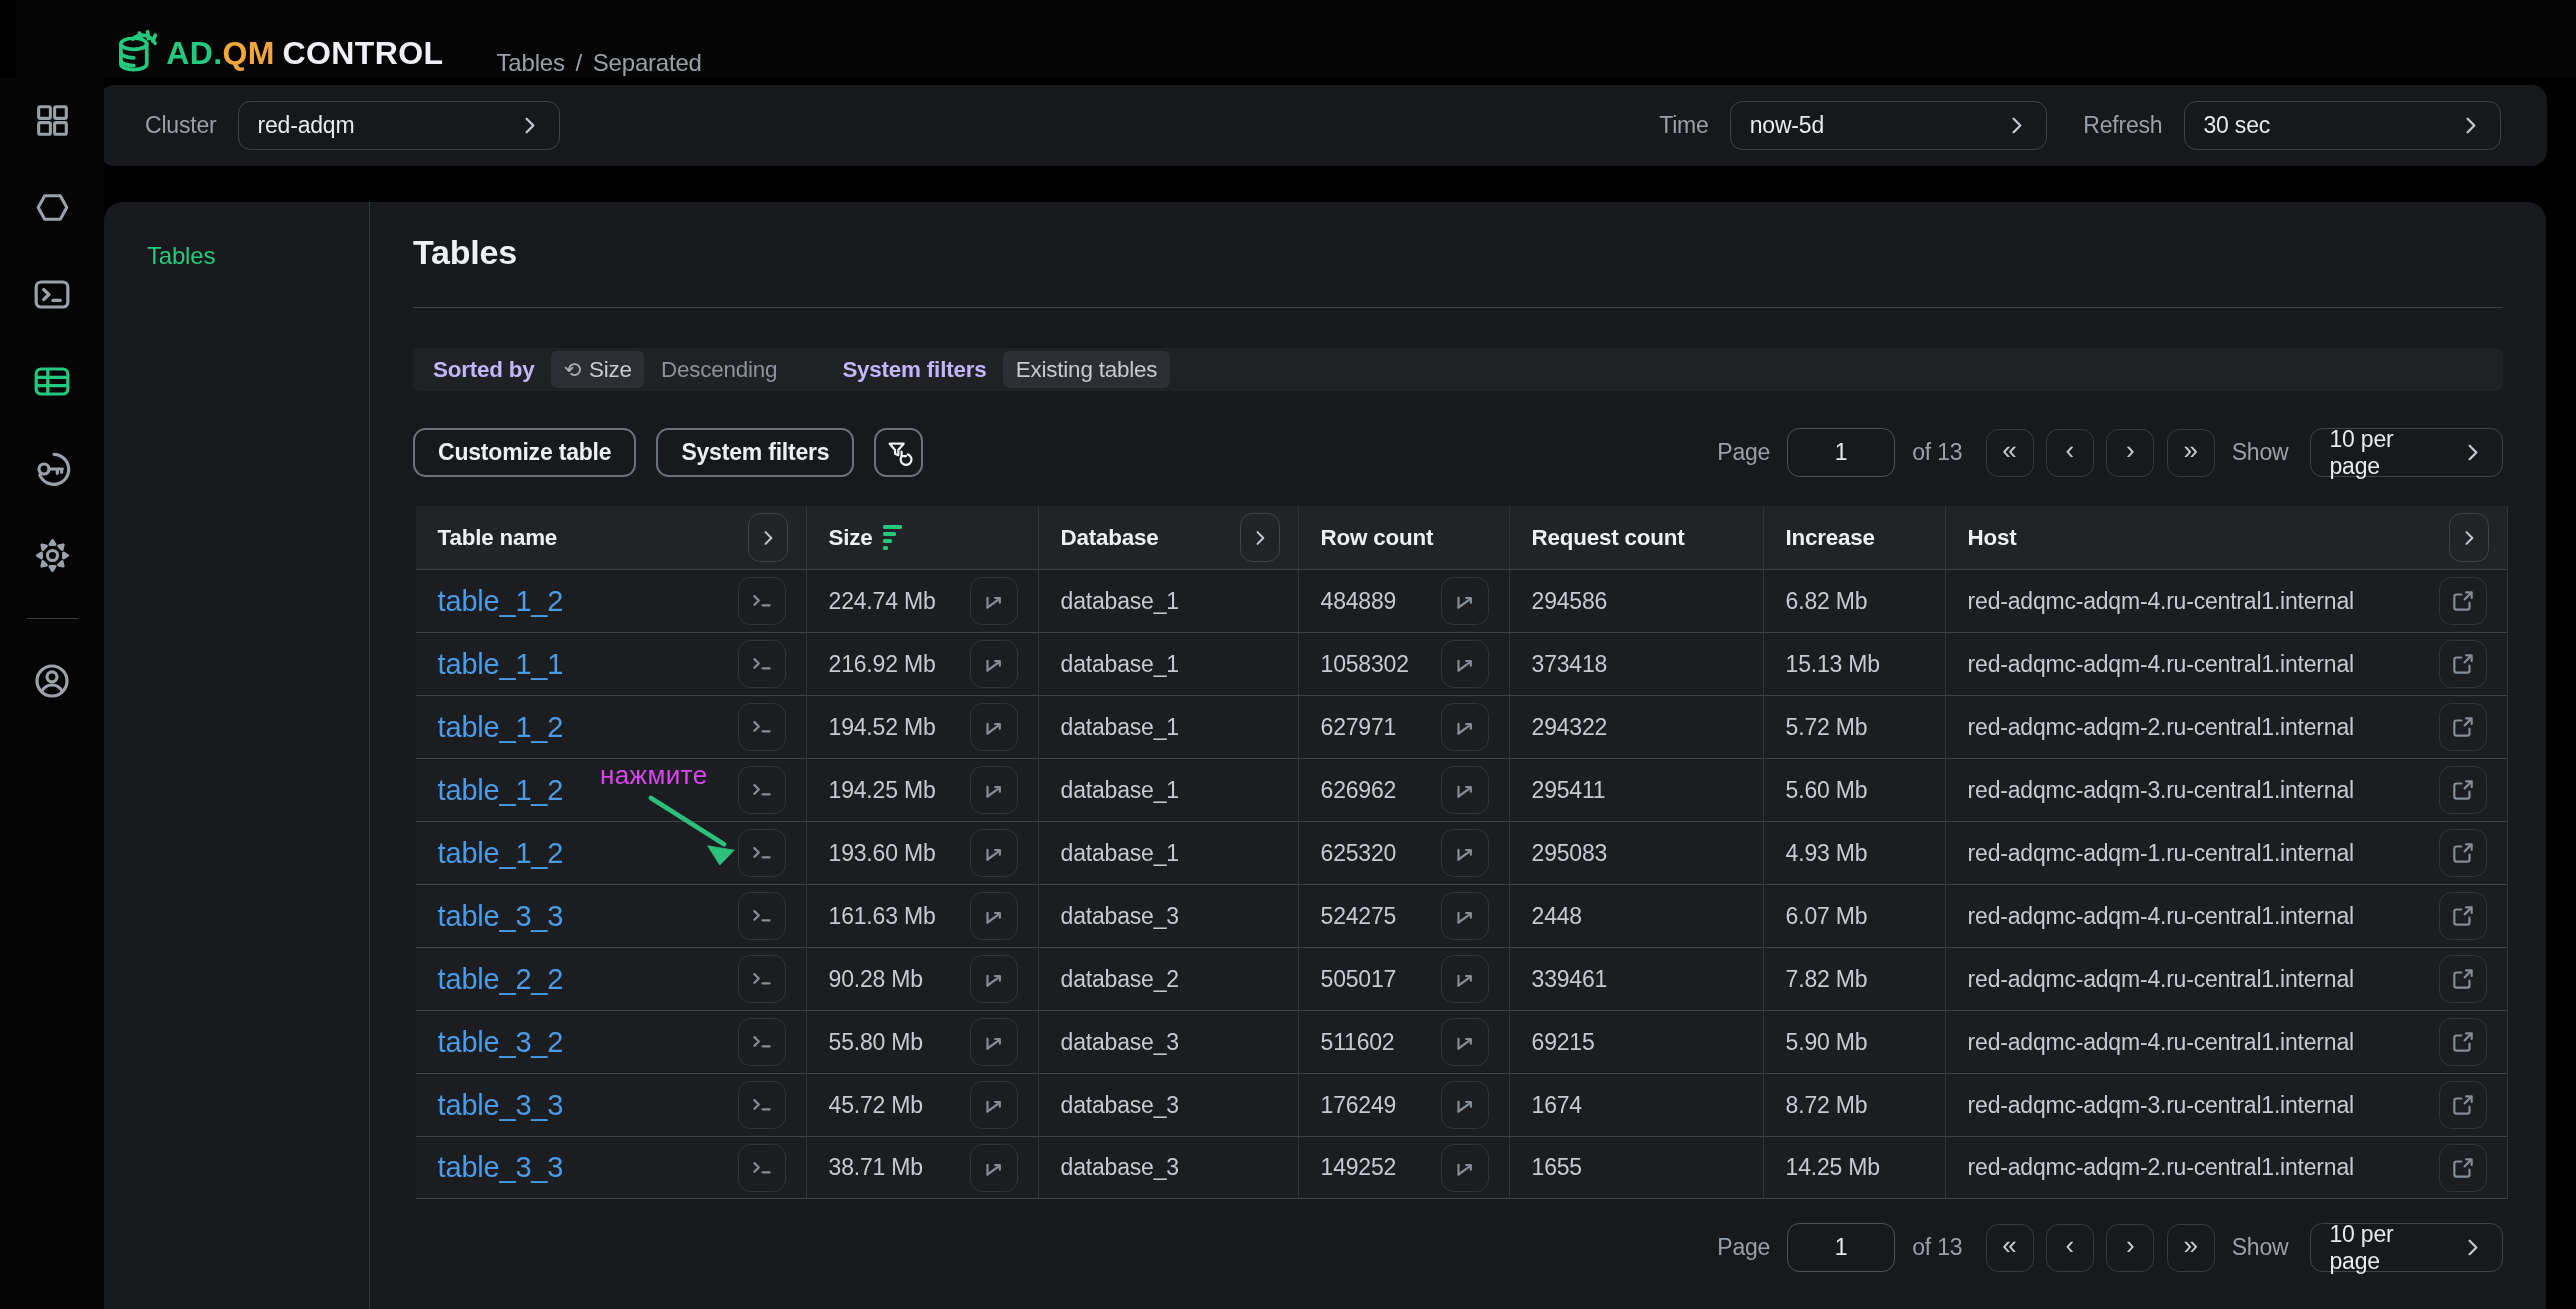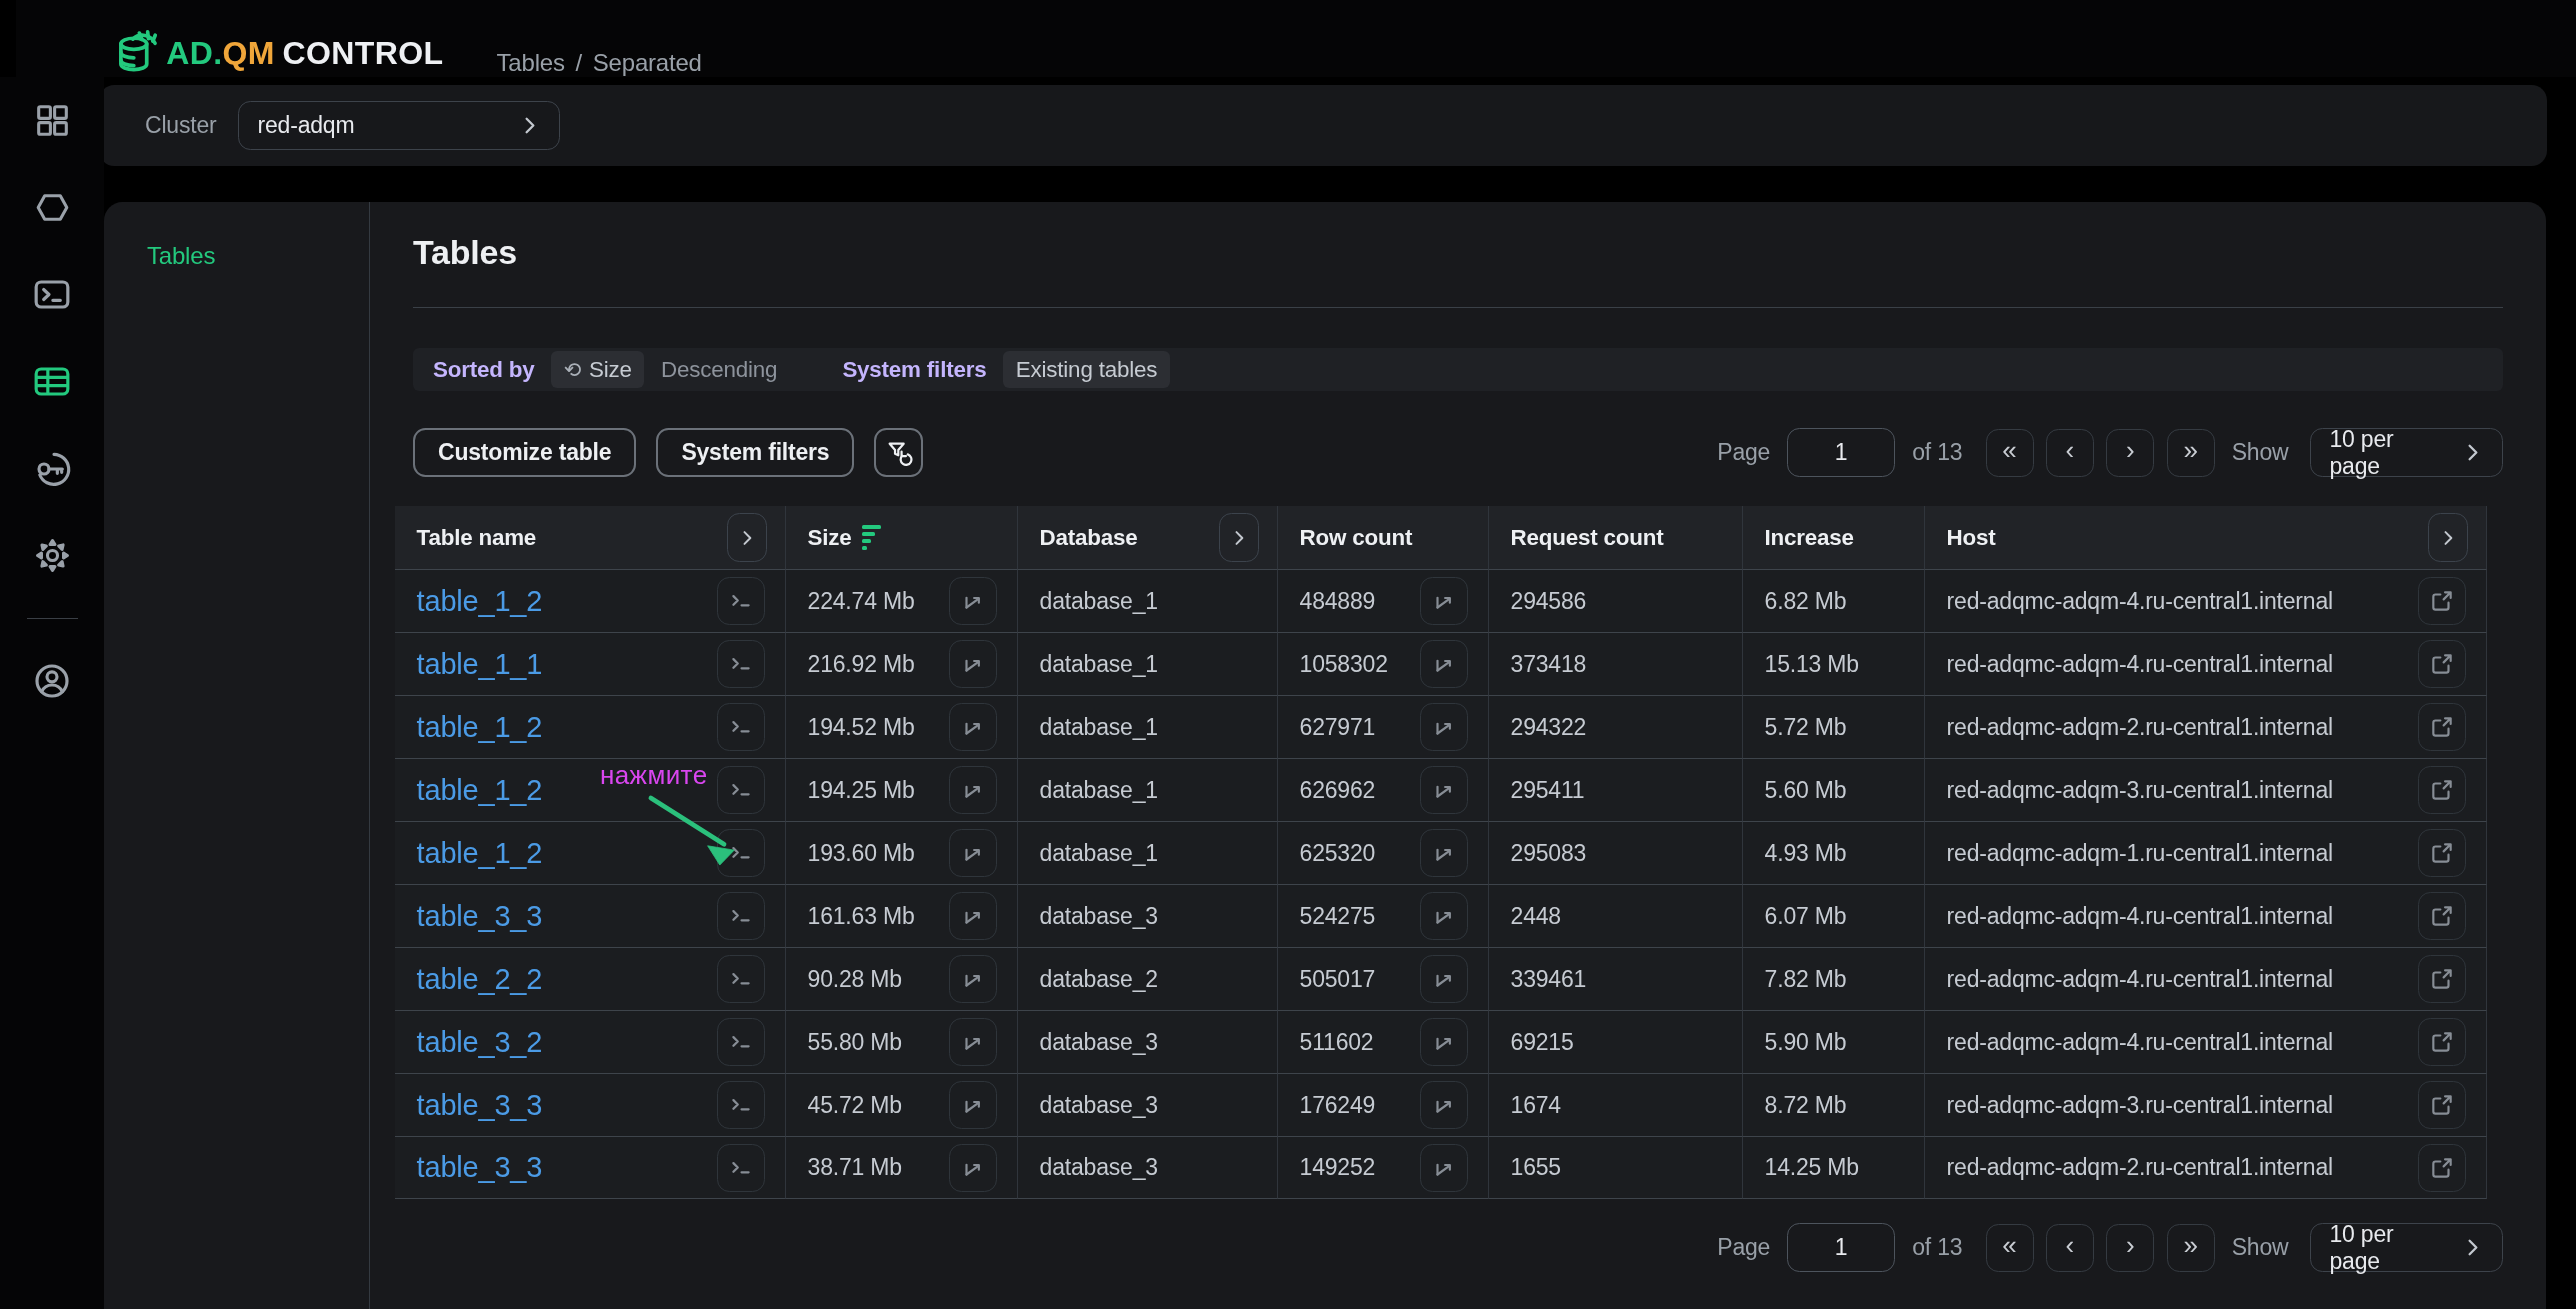--- a/index.html
+++ b/index.html
@@ -78,21 +78,21 @@
   .pagination{margin-left:auto;display:flex;align-items:center;gap:12.4px;font-size:23px;}
   .pg-label{color:var(--text-dim);margin:0 4.6px;}
   .pg-input{width:108px;height:49px;border:1.5px solid #4d545d;border-radius:12.4px;background:transparent;
     color:#e8eaee;font-size:23px;text-align:center;font-family:inherit;}
   .pg-of{color:var(--text-dim);margin:0 10.8px 0 4.6px;}
   .navbtn{width:48px;height:48px;border:1.5px solid #353b42;border-radius:12.4px;background:transparent;color:#c9cdd3;
     font-size:26px;display:flex;align-items:center;justify-content:center;cursor:pointer;font-family:inherit;padding-bottom:3.1px;}
   .pg-select{width:193px;margin-left:4.6px;gap:26px;}
   .pagination-bottom{position:absolute;right:43px;top:1021px;display:flex;align-items:center;gap:12.4px;font-size:23px;}
   
-  .table{position:absolute;left:291px;top:304px;width:2090px;display:grid;
+  .table{position:absolute;left:312px;top:304px;width:2090px;display:grid;
     grid-template-columns:391px 232px 260px 211px 254px 182px 562px;}
   .th{height:63px;background:var(--head);display:flex;align-items:center;padding-left:21.6px;
     font-size:22.4px;font-weight:bold;color:var(--text-bright);border-right:0.8px solid var(--vline);}
   .th:nth-child(7){border-right:0.8px solid var(--vline);}
   .td{height:63px;background:var(--cell);display:flex;align-items:center;padding-left:21.6px;
     font-size:23px;color:#c6cbd2;border-top:1.5px solid var(--line);border-right:0.8px solid var(--vline);}
   .row-last .td{border-bottom:1.5px solid var(--line);}
   .hdr-btn{width:40px;height:49px;border:1.5px solid #3c434c;border-radius:12.4px;background:transparent;color:#aeb4bb;
     display:flex;align-items:center;justify-content:center;margin-left:auto;margin-right:18.5px;cursor:pointer;}
   .hdr-btn .chev{width:20px;height:20px;}
@@ -137,20 +137,40 @@
 <section class="toolbar">
   <span class="tb-label">Cluster</span>
   <div class="select" style="width:322px">
     <span class="val">red-adqm</span>
     <span class="chev">
       <svg viewBox="0 0 24 24" fill="none" stroke="currentColor" stroke-width="2.4" stroke-linecap="round" stroke-linejoin="round">
           <path d="M9 5l7 7-7 7"></path>
         </svg>
     </span>
   </div>
+  <div class="toolbar-right">
+    <span class="tb-label">Time</span>
+    <div class="select" style="width:317px;margin-right:36px">
+      <span class="val">now-5d</span>
+      <span class="chev">
+        <svg viewBox="0 0 24 24" fill="none" stroke="currentColor" stroke-width="2.4" stroke-linecap="round" stroke-linejoin="round">
+            <path d="M9 5l7 7-7 7"></path>
+          </svg>
+      </span>
+    </div>
+    <span class="tb-label">Refresh</span>
+    <div class="select" style="width:317px">
+      <span class="val">30 sec</span>
+      <span class="chev">
+        <svg viewBox="0 0 24 24" fill="none" stroke="currentColor" stroke-width="2.4" stroke-linecap="round" stroke-linejoin="round">
+            <path d="M9 5l7 7-7 7"></path>
+          </svg>
+      </span>
+    </div>
+  </div>
 </section>
 
 <nav class="rail">
   <div class="rail-item">
     <svg width="39" height="39" viewBox="0 0 24 24" fill="none" stroke="currentColor" stroke-width="1.9">
       <rect x="3.5" y="3.5" width="7.2" height="7.2" rx="1"></rect>
         <rect x="13.3" y="3.5" width="7.2" height="7.2" rx="1"></rect>
       <rect x="3.5" y="13.3" width="7.2" height="7.2" rx="1"></rect>
         <rect x="13.3" y="13.3" width="7.2" height="7.2" rx="1"></rect>
     </svg>

